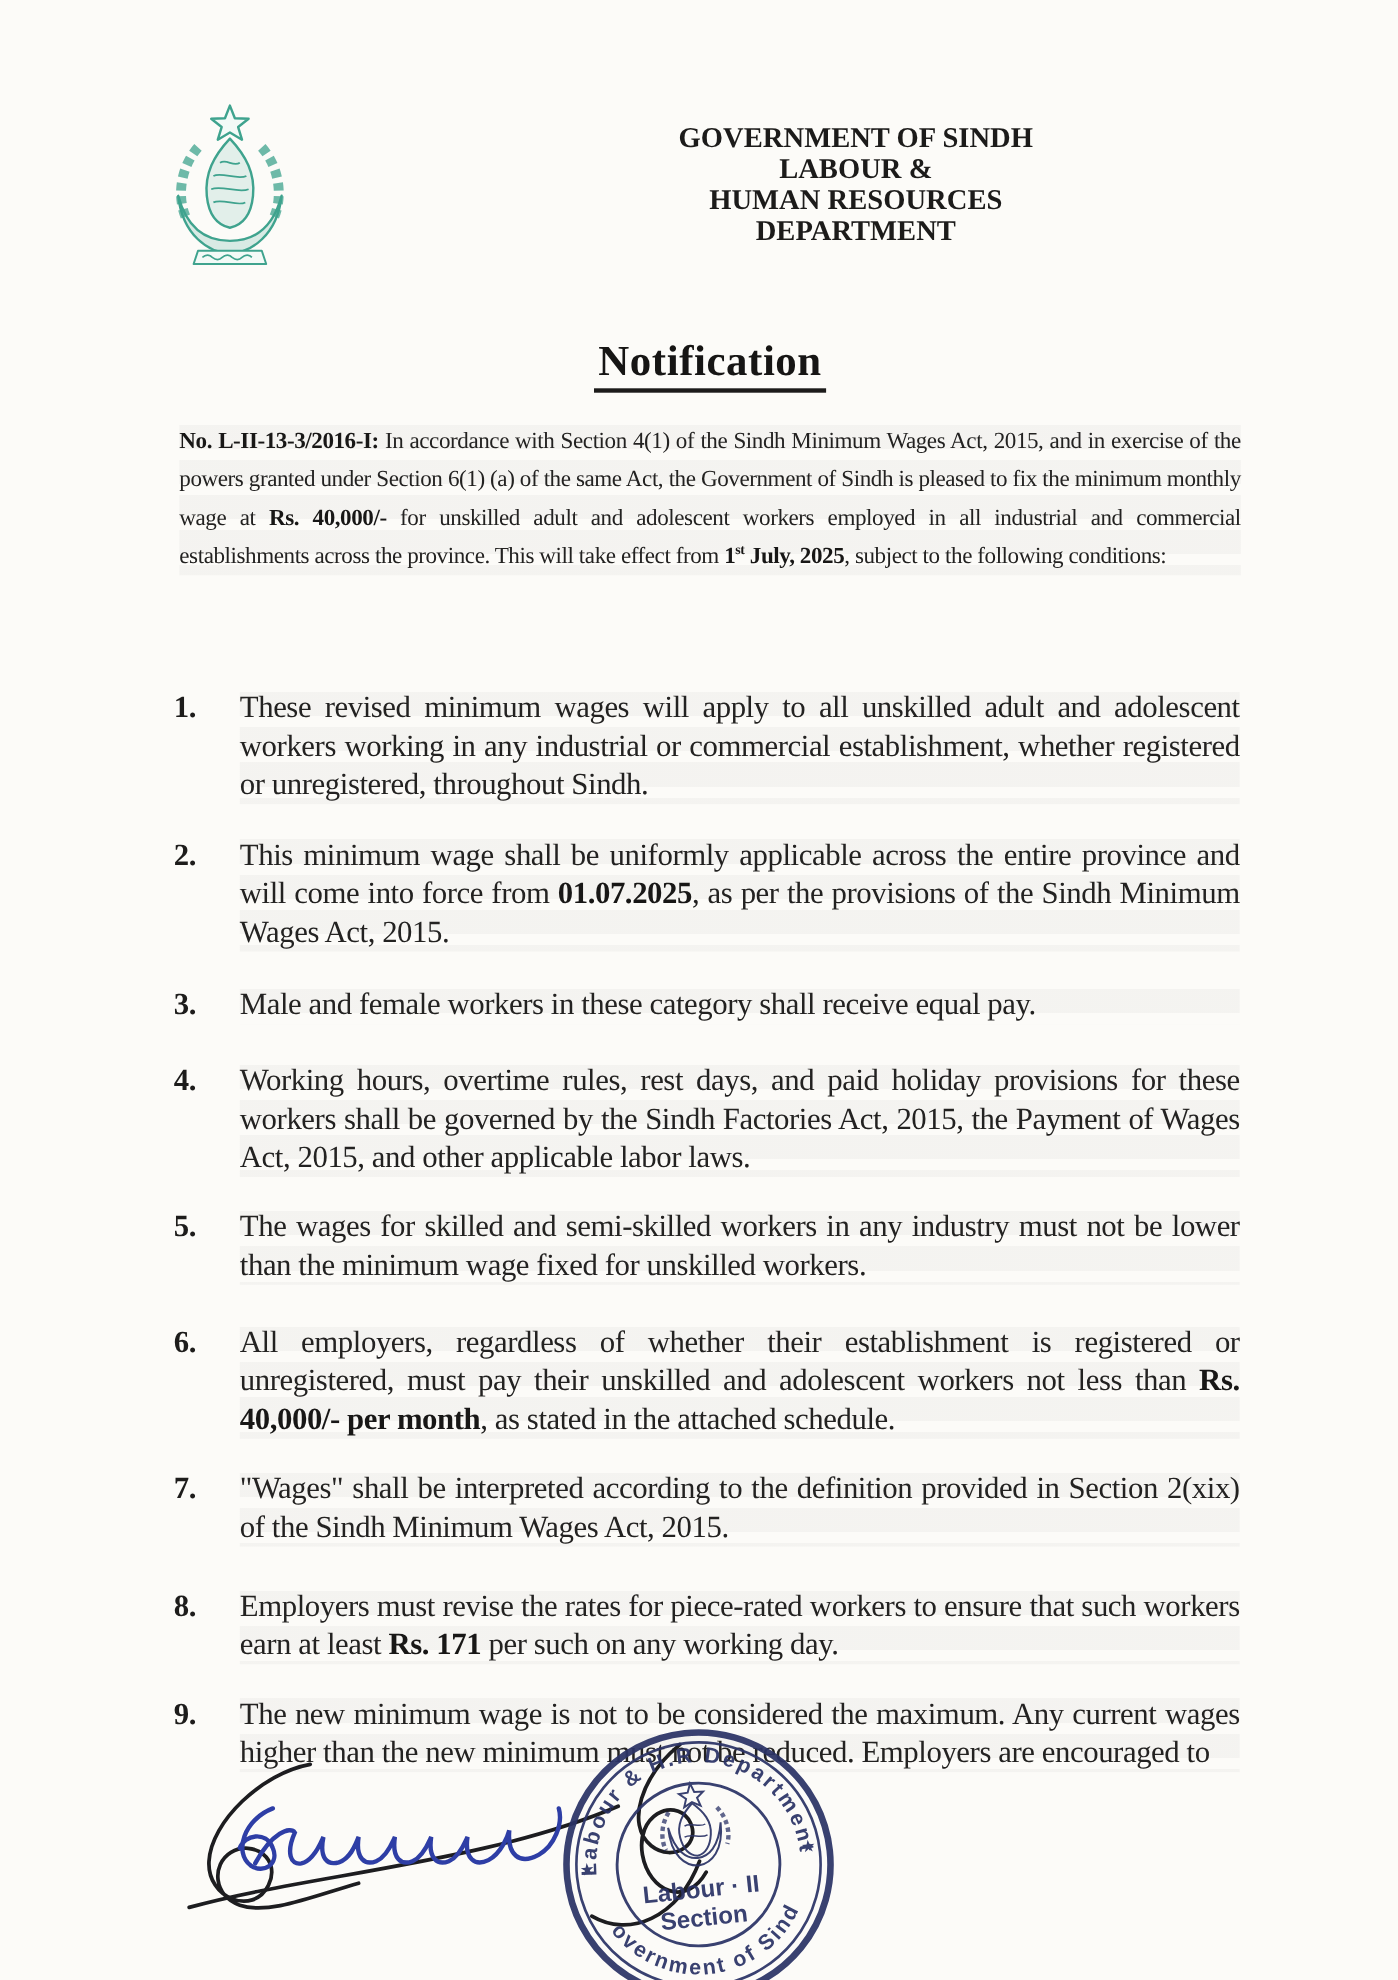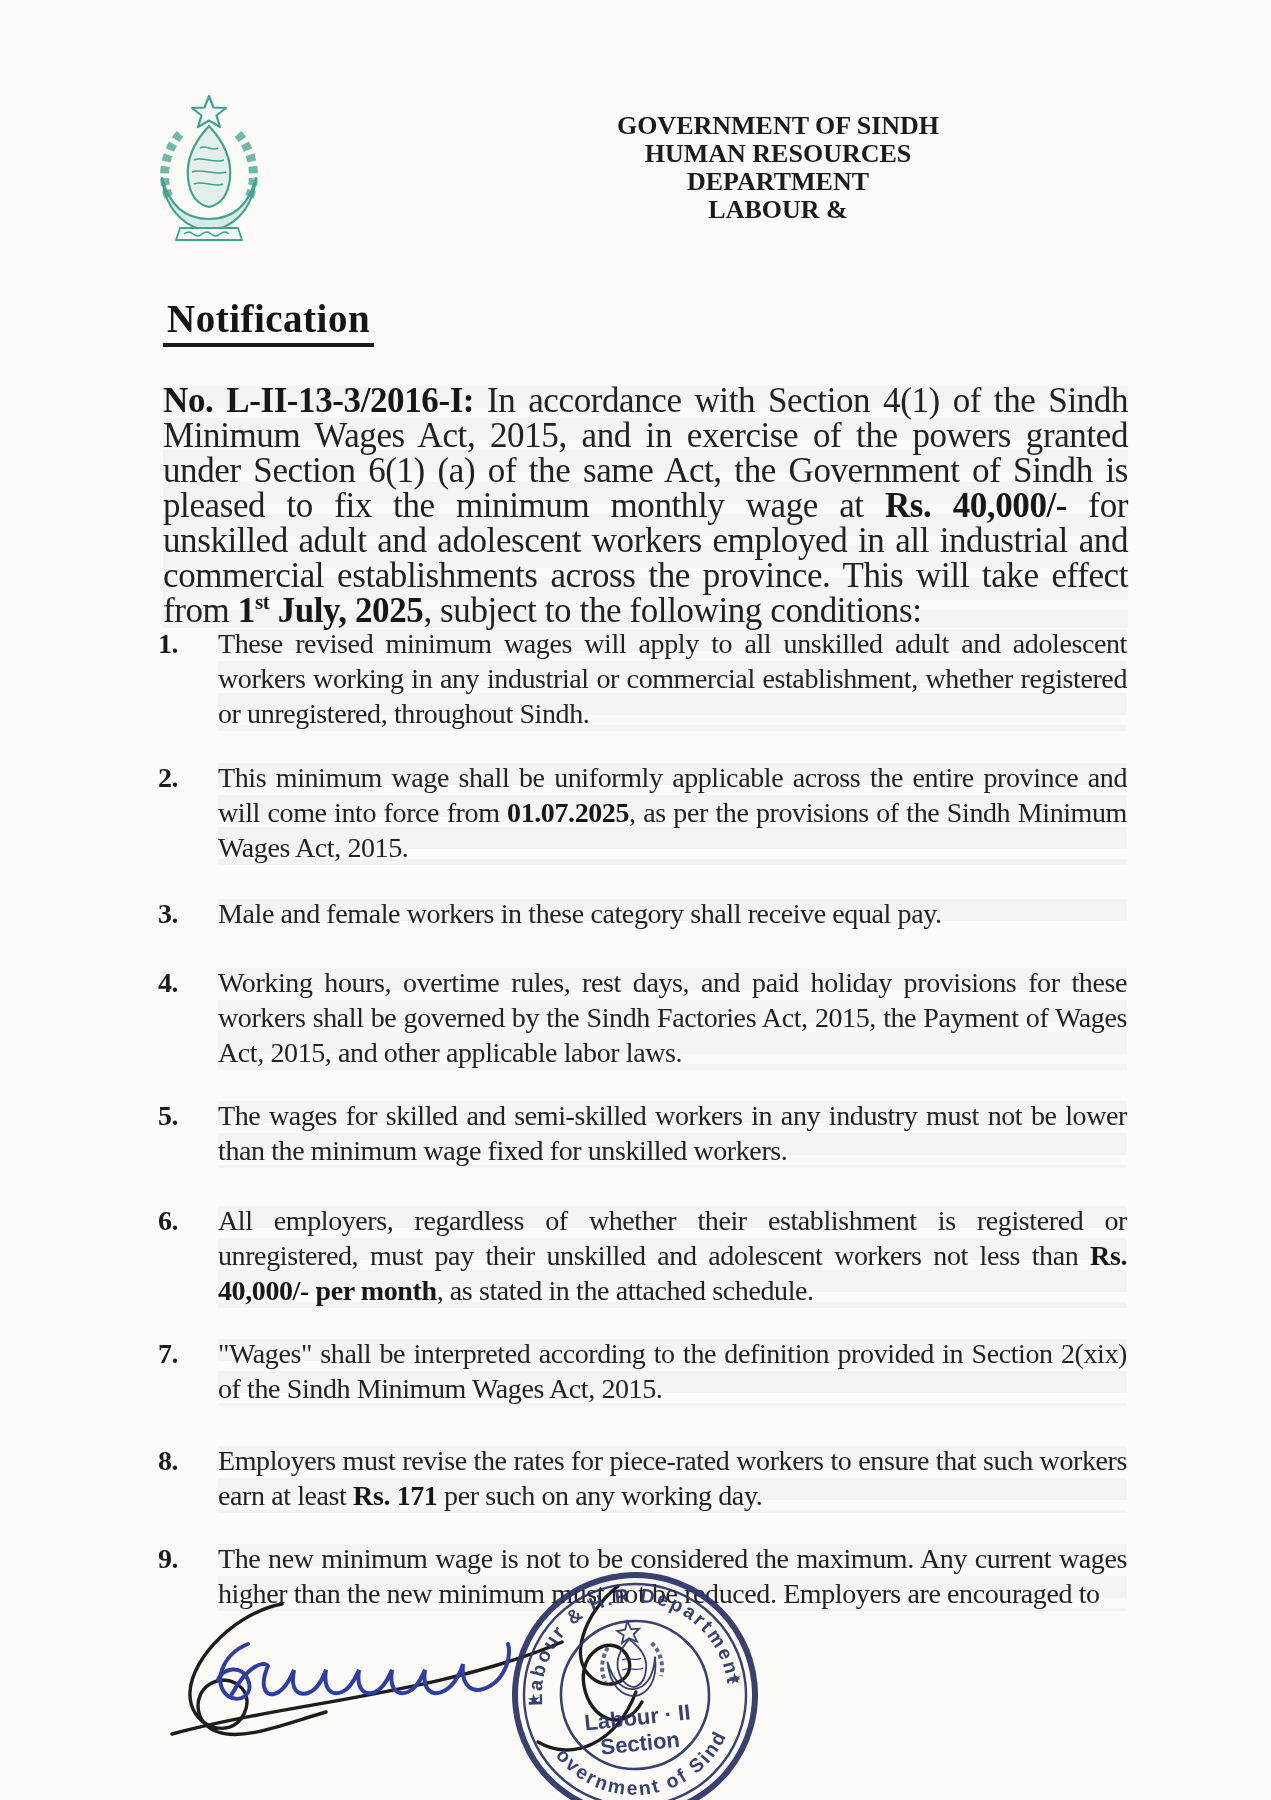--- a/index.html
+++ b/index.html
@@ -16,29 +16,29 @@
   
   .emblem{position:absolute;left:146px;top:90px;width:126px;height:152px;}
   .letterhead{
     position:absolute;left:552px;top:112px;width:452px;
     text-align:center;line-height:28px;
   }
   .lh-bold{font-weight:bold;font-size:26px;color:#1c1b1a;}
   .lh-date{font-size:24px;color:#2a2927;margin-top:1px;}
   sup{font-size:0.6em;vertical-align:super;line-height:0;}
   
-  .title-wrap{position:absolute;left:163px;top:296px;width:965px;}
+  .title-wrap{position:absolute;left:163px;top:306px;width:965px;text-align:center;}
   .title{
     display:inline-block;font-weight:bold;font-size:39px;color:#161514;
     border-bottom:4px solid #1c1b1a;padding:0 4px 2px 4px;letter-spacing:.5px;
   }
   
   .para{
     position:absolute;left:163px;width:965px;
-    font-size:35px;line-height:35px;letter-spacing:-0.4px;
+    font-size:21px;line-height:35px;letter-spacing:-0.4px;
     text-align:justify;color:#232221;
     background:repeating-linear-gradient(180deg,
       rgba(110,110,110,0.055) 3px, rgba(110,110,110,0.055) 25px,
       rgba(0,0,0,0) 25px, rgba(0,0,0,0) 35px);
   }
   .item{
     position:absolute;left:158px;width:969px;
     font-size:28px;line-height:35px;letter-spacing:-0.4px;color:#232221;
   }
   .item .num{
@@ -77,22 +77,22 @@
 
       <path d="M16 88 C20 124 44 140 63 140 C82 140 106 124 110 88 C102 118 84 129 63 129 C42 129 24 118 16 88 Z" fill="rgba(74,170,148,0.2)"></path>
 
       <path d="M34 138 L92 138 L96 150 L30 150 Z" fill="#f3faf7" stroke-width="1.8"></path>
       <path d="M38 144 q5 -4 9 0 q5 4 9 0 q5 -4 9 0 q5 4 9 0 q5 -4 9 0" stroke-width="1.5"></path>
     </g>
   </svg>
 
   <div class="letterhead">
     <div class="lh-bold">GOVERNMENT OF SINDH</div>
+    <div class="lh-bold">LABOUR &amp;</div>
     <div class="lh-bold">HUMAN RESOURCES DEPARTMENT</div>
-    <div class="lh-bold">LABOUR &amp;</div>
   </div>
 
   <div class="title-wrap">
     <span class="title">Notification</span>
   </div>
 
   <p class="para" style="top:383px;margin:0;"><span class="b">No. L-II-13-3/2016-I:</span><span> In accordance with Section 4(1) of the Sindh Minimum Wages Act, 2015, and in exercise of the powers granted under Section 6(1) (a) of the same Act, the Government of Sindh is pleased to fix the minimum monthly wage at </span><span class="b">Rs. 40,000/-</span><span> for unskilled adult and adolescent workers employed in all industrial and commercial establishments across the province. This will take effect from </span><span class="b">1</span><sup class="b">st</sup><span class="b"> July, 2025</span><span>, subject to the following conditions:</span></p>
 
   <div class="item" style="top:626px;">
     <span class="num">1.</span>

